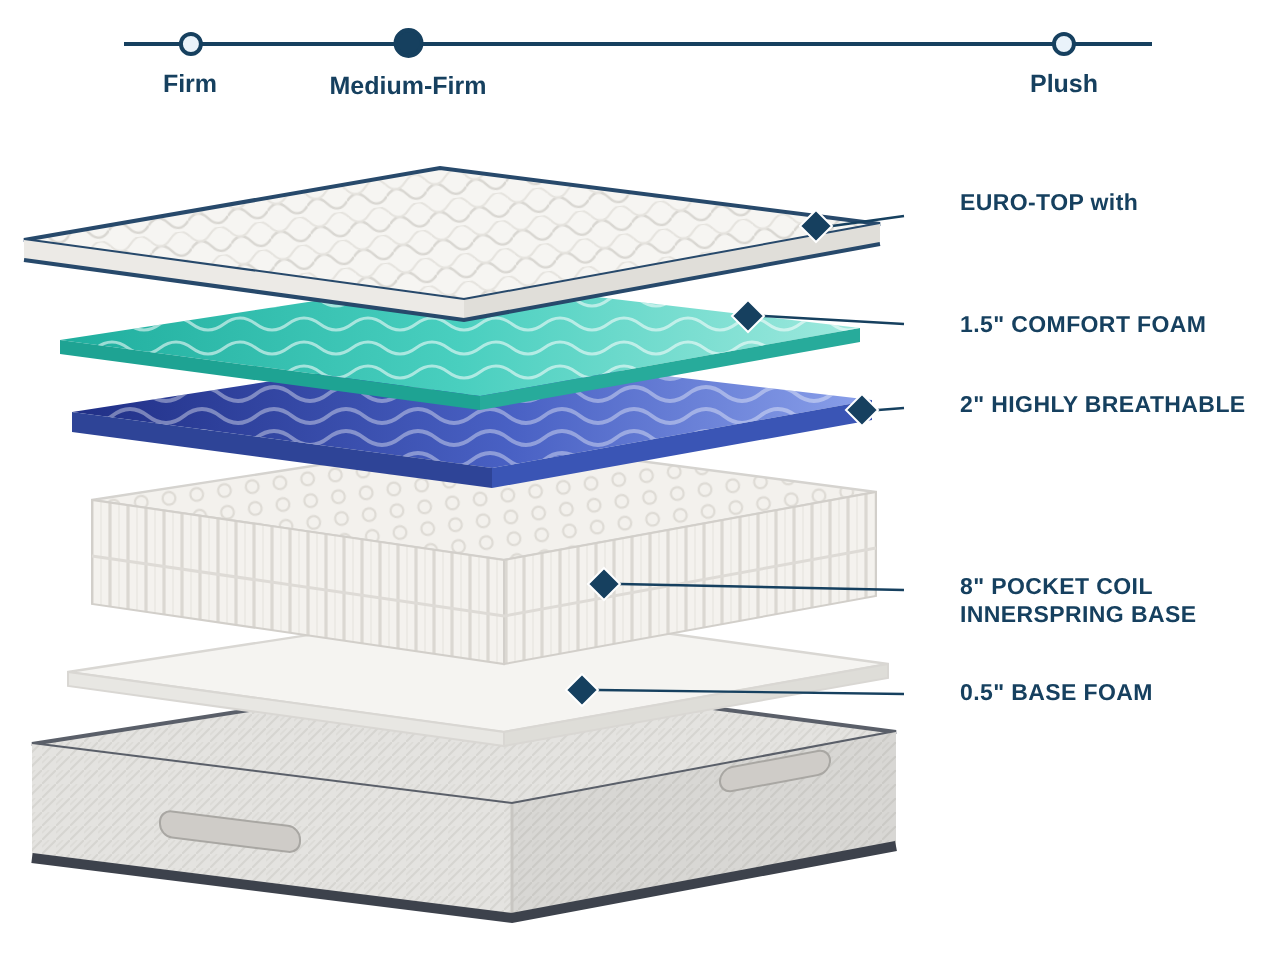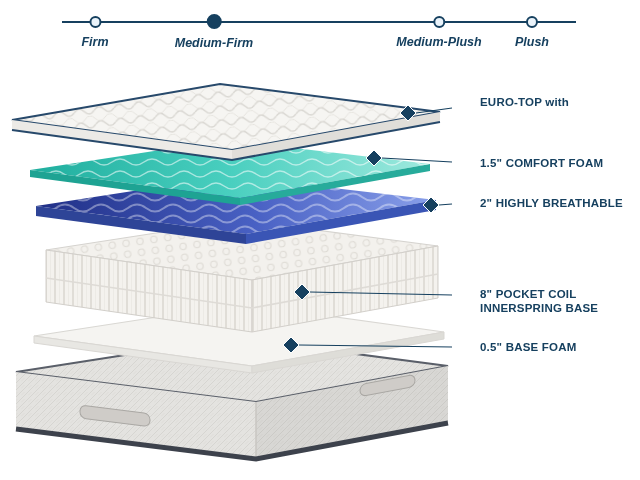--- a/index.html
+++ b/index.html
@@ -6,21 +6,21 @@
   html,body { width:640px; height:480px; }
   body {
     position:relative;
     background:#ffffff;
     font-family:"Liberation Sans", sans-serif;
     overflow:hidden;
     color:var(--navy,#16405f);
   }
 
   
-  .firmness-scale { position:absolute; left:0; top:6px; width:640px; height:52px;font-style:italic; }
+  .firmness-scale { position:absolute; left:0; top:6px; width:640px; height:52px; }
   .scale-line { position:absolute; left:62px; width:514px; top:15px; height:2px; background:var(--navy,#16405f); }
   .scale-stop { position:absolute; top:0; transform:translateX(-50%); display:flex; flex-direction:column; align-items:center; cursor:pointer; }
   .scale-dot { width:12px; height:12px; border:2.5px solid var(--navy,#16405f); border-radius:50%; background:#eaf3fa; margin-top:10px; }
   .scale-stop.active .scale-dot { background:var(--navy,#16405f); width:15px; height:15px; margin-top:8px; }
   .scale-label { margin-top:7px; font-size:12.5px; font-weight:bold; color:var(--navy,#16405f); white-space:nowrap; }
 
   
   svg.mattress { position:absolute; left:0; top:0; }
 
   .layer-label {
@@ -33,27 +33,23 @@
 </head>
 <body>
 
 <div class="firmness-scale">
   <div class="scale-line"></div>
 
   <div class="scale-stop" style="left:95px">
     <div class="scale-dot"></div>
     <div class="scale-label">Firm</div>
   </div>
-  <div class="scale-stop active" style="left:214px">
+  <div class="scale-stop active" style="left:204px">
     <div class="scale-dot"></div>
     <div class="scale-label">Medium-Firm</div>
-  </div>
-  <div class="scale-stop" style="left:439px">
-    <div class="scale-dot"></div>
-    <div class="scale-label">Medium-Plush</div>
   </div>
   <div class="scale-stop" style="left:532px">
     <div class="scale-dot"></div>
     <div class="scale-label">Plush</div>
   </div>
 </div>
 
 <svg class="mattress" width="640" height="480" viewBox="0 0 640 480">
   <defs>
     <linearGradient id="tealgrad" x1="0" y1="0" x2="1" y2="0">

